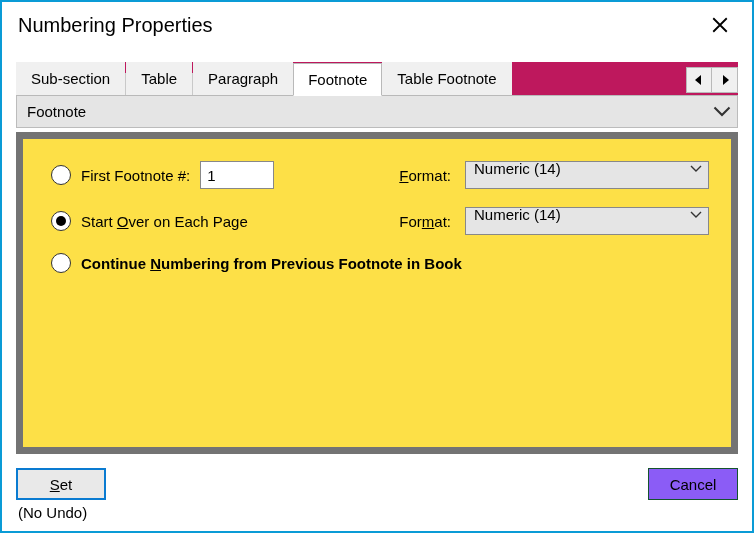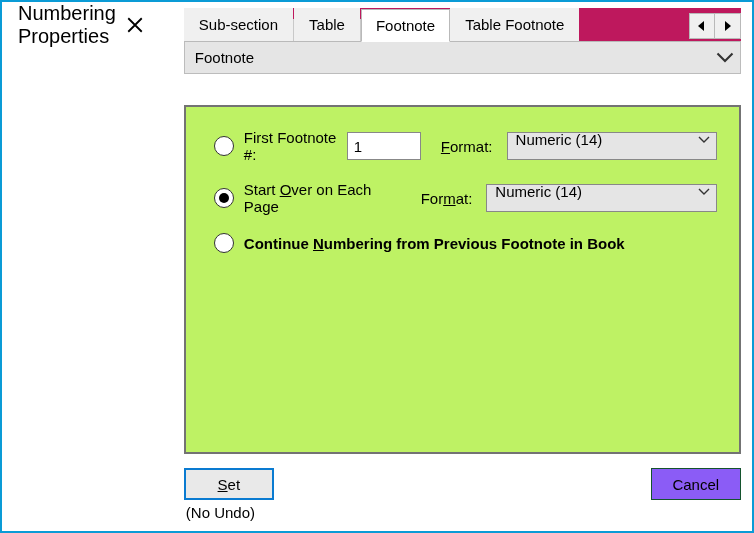--- a/index.html
+++ b/index.html
@@ -9,21 +9,21 @@
     font-family: "Segoe UI", Tahoma, sans-serif;
     font-size: 14px;
     background: #fff;
   }
   .window {
     width: 754px;
     height: 533px;
     border: 2px solid #0a9bd6;
     background: #fff;
     display: flex;
-    flex-direction: row;
+    flex-direction: column;
     gap: 8px;
   }
   .titlebar {
     height: 46px;
     display: flex;
     align-items: center;
     justify-content: space-between;
     padding: 0 18px 0 16px;
     background: #fff;
   }
@@ -110,23 +110,23 @@
     font-size: 15px;
     color: #000;
     flex: 1;
   }
   .dropdown-chevron {
     width: 18px; height: 18px;
     display:flex; align-items:center; justify-content:center;
   }
   .panel {
     flex: 1;
-    border: 2px solid #737373;
-    background: #bef264;
-    margin-top: 31px;
+    border: 7px solid #737373;
+    background: #fde047;
+    margin-top: 4px;
     padding: 22px 22px 22px 28px;
   }
   .row {
     display: flex;
     align-items: center;
     margin-bottom: 18px;
     gap: 10px;
   }
   .radio {
     width: 20px;
@@ -223,20 +223,21 @@
     </div>
   </div>
 
   <div class="content">
 
     <div class="tabbar">
       <div class="tab inactive"><span>Sub-section</span></div>
       <div class="tab-sep"></div>
       <div class="tab inactive"><span>Table</span></div>
       <div class="tab-sep"></div>
+      <div class="tab inactive"><span>Paragraph</span></div>
       <div class="tab active"><span>Footnote</span></div>
       <div class="tab inactive"><span>Table Footnote</span></div>
       <div class="tab-scroll">
         <div class="tab-scroll-btn">
           <svg viewBox="0 0 8 10">
               <path d="M6 0 L0 5 L6 10 Z" fill="#000"></path>
             </svg>
         </div>
         <div class="tab-scroll-btn">
           <svg viewBox="0 0 8 10">

